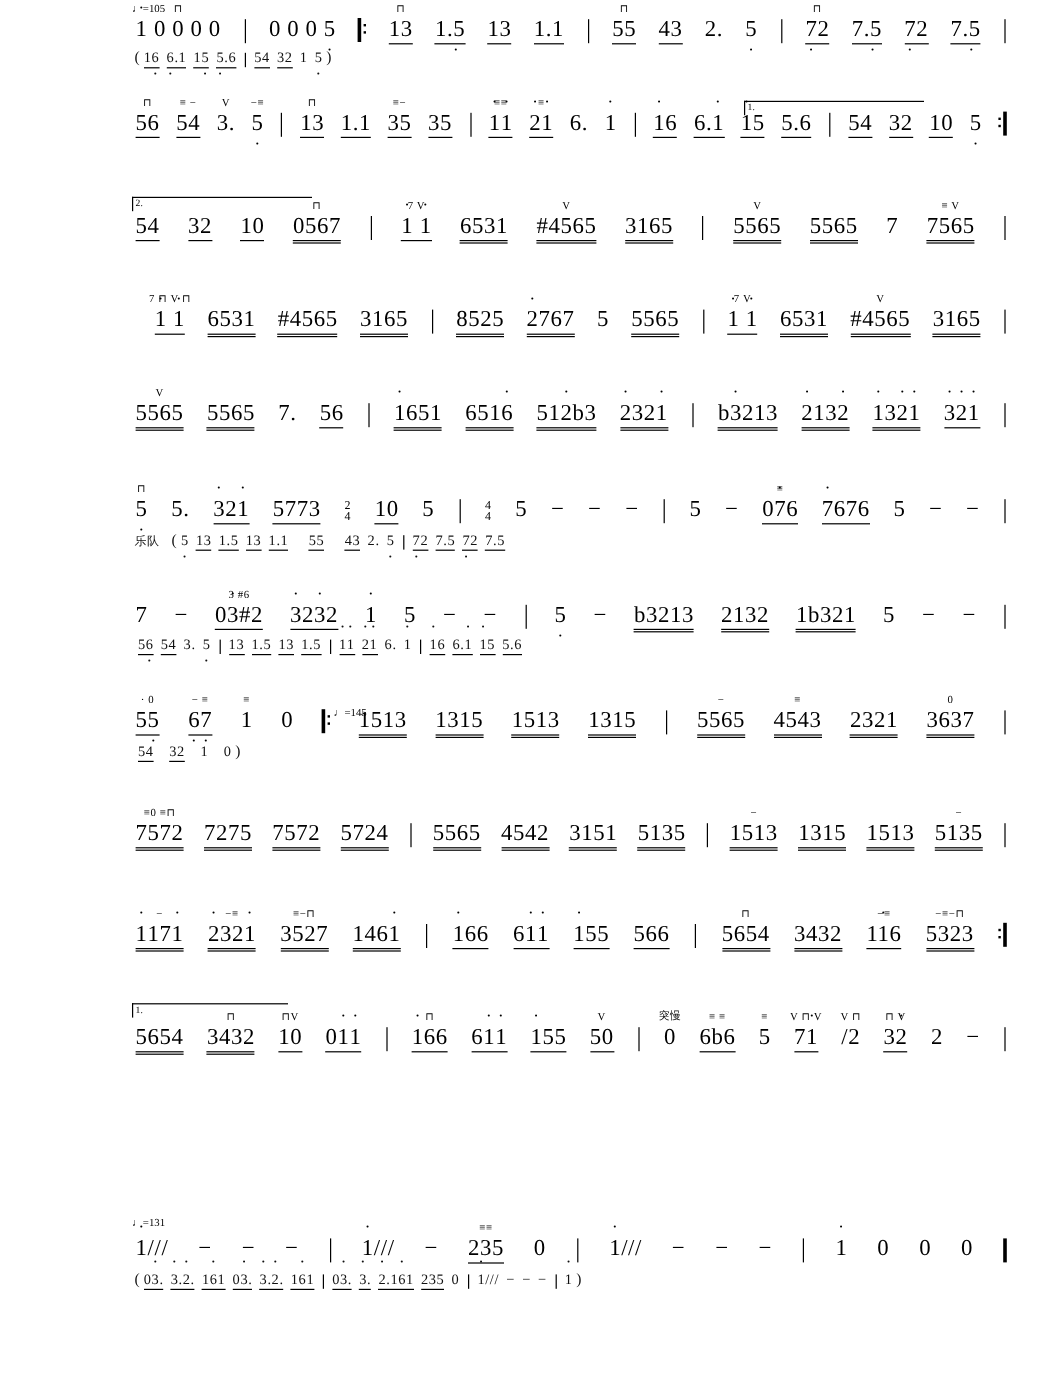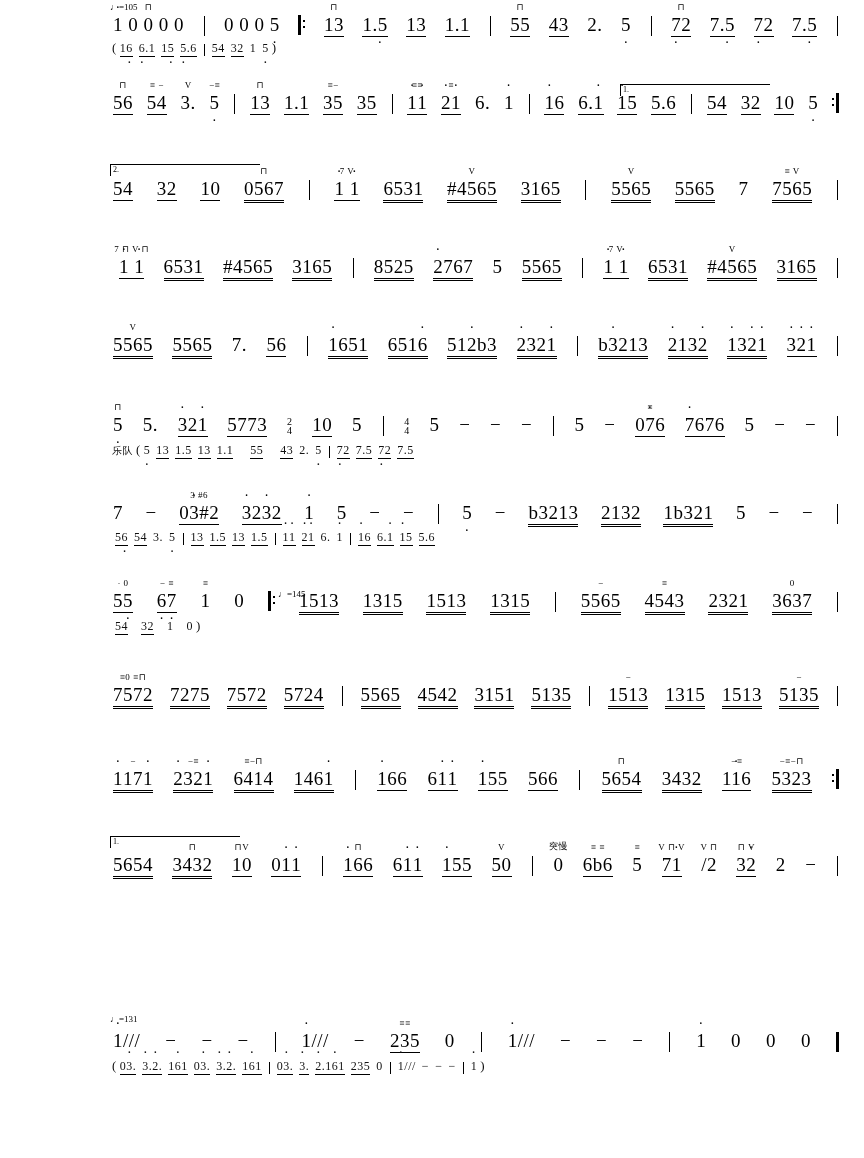--- a/index.html
+++ b/index.html
@@ -144,21 +144,21 @@
     height: 12px;
     border-top: 1px solid #000;
     border-left: 1px solid #000;
     font-size: 8px;
     padding-left: 2px;
     box-sizing: border-box;
   }
   .paren { font-size: 13px; }
   .lyric-label {
     font-size: 10px;
-    margin-right: 3px;
+    margin-right: 10px;
   }
   .tsig {
     display: inline-block;
     position: relative;
     font-size: 10px;
     line-height: 9px;
     text-align: center;
     vertical-align: bottom;
     margin: 0 3px 1px 3px;
   }
@@ -253,21 +253,21 @@
       <span class="grp"><span class="u2">3165</span></span>
       <span class="bar"></span>
       <span class="grp"><span class="mark">V</span><span class="u2">5565</span></span>
       <span class="grp"><span class="u2">5565</span></span>
       <span class="grp">7</span>
       <span class="grp"><span class="mark">≡ V</span><span class="u2">7565</span></span>
       <span class="bar"></span>
     </div>
   </div>
 
-  <div class="system" style="top:234px;position:absolute;left:6px;right:0;height:78px;">
+  <div class="system" style="top:234px;position:absolute;left:16px;right:0;height:78px;">
     <div class="main-row" style="top:22px;">
       <span class="grp"><span class="mark">7 ⊓ V ⊓</span><span class="u1"><span class="dotu" style="position:relative">1</span>&nbsp;<span class="dotu" style="position:relative">1</span></span></span>
       <span class="grp"><span class="u2">6531</span></span>
       <span class="grp"><span class="u2">#4565</span></span>
       <span class="grp"><span class="u2">3165</span></span>
       <span class="bar"></span>
       <span class="grp"><span class="u2">8525</span></span>
       <span class="grp"><span class="u2"><span class="dotu" style="position:relative">2</span>767</span></span>
       <span class="grp">5</span>
       <span class="grp"><span class="u2">5565</span></span>
@@ -440,21 +440,21 @@
       <span class="grp"><span class="u2">1513</span></span>
       <span class="grp"><span class="mark">−</span><span class="u2">5135</span></span>
       <span class="bar"></span>
     </div>
   </div>
 
   <div class="system" style="top:738px;position:absolute;left:0;right:0;height:84px;">
     <div class="main-row" style="top:30px;">
       <span class="grp"><span class="mark">−</span><span class="u2"><span class="dotu" style="position:relative">1</span>17<span class="dotu" style="position:relative">1</span></span></span>
       <span class="grp"><span class="mark">−≡</span><span class="u2"><span class="dotu" style="position:relative">2</span>32<span class="dotu" style="position:relative">1</span></span></span>
-      <span class="grp"><span class="mark">≡−⊓</span><span class="u2">6414</span></span>
+      <span class="grp"><span class="mark">≡−⊓</span><span class="u2">3527</span></span>
       <span class="grp"><span class="u2">146<span class="dotu" style="position:relative">1</span></span></span>
       <span class="bar"></span>
       <span class="grp"><span class="u1"><span class="dotu" style="position:relative">1</span>66</span></span>
       <span class="grp"><span class="u1">6<span class="dotu" style="position:relative">1</span><span class="dotu" style="position:relative">1</span></span></span>
       <span class="grp"><span class="u1"><span class="dotu" style="position:relative">1</span>55</span></span>
       <span class="grp"><span class="u1">566</span></span>
       <span class="bar"></span>
       <span class="grp"><span class="mark">⊓</span><span class="u2">5654</span></span>
       <span class="grp"><span class="u2">3432</span></span>
       <span class="grp"><span class="mark">−≡</span><span class="u1">1<span class="dotu" style="position:relative">1</span>6</span></span>

